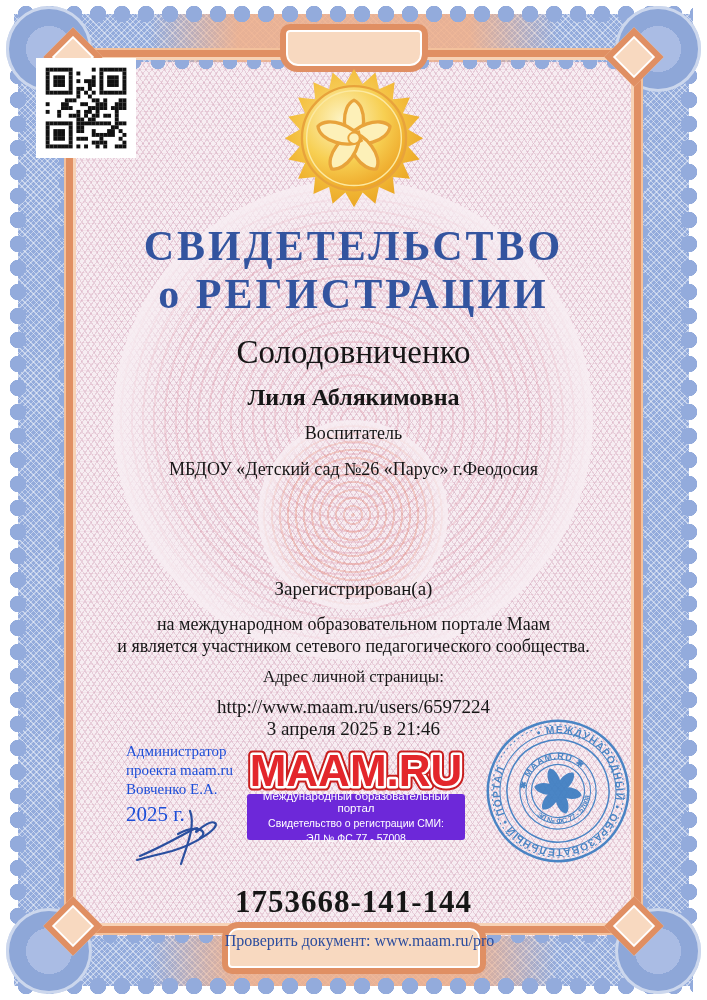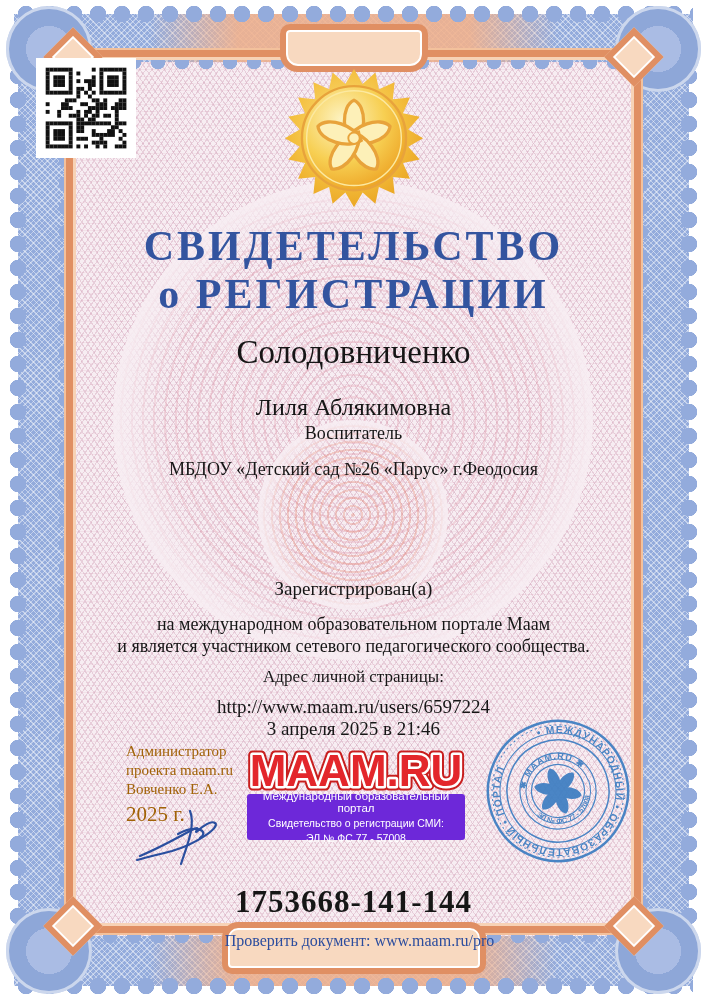--- a/index.html
+++ b/index.html
@@ -66,33 +66,33 @@
   .orn.bl{left:52px;bottom:53px;} .orn.br{right:52px;bottom:53px;}
   .plaque{position:absolute;left:50%;transform:translateX(-50%);
     background:#f8d9c0;border:6px solid #e08f63;box-shadow:inset 0 0 0 2px #fff;}
   .plaque.top{top:24px;width:136px;height:36px;border-radius:10px 10px 18px 18px;}
   .plaque.bottom{bottom:26px;width:252px;height:40px;border-radius:16px 16px 10px 10px;}
   
   .ctext{position:absolute;left:0;right:0;text-align:center;color:#161616;}
   .title{font-weight:bold;color:#33549f;font-size:42px;letter-spacing:3px;}
   .t1{top:222px;} .t2{top:270px;}
   .name{top:334px;font-size:33px;}
-  .patro{top:394px;font-size:24px;}
+  .patro{top:384px;font-size:24px;font-weight:bold;}
   .pos{top:423px;font-size:18px;}
   .org{top:459px;font-size:18px;}
   .reghead{top:578px;font-size:19px;}
   .regl1{top:614px;font-size:18px;}
   .regl2{top:636px;font-size:18px;}
   .addr{top:667px;font-size:17px;}
   .url{top:696px;font-size:19px;}
   .dt{top:718px;font-size:19px;}
   .num{top:884px;font-size:31px;font-weight:bold;letter-spacing:1px;}
   .verify{top:932px;font-size:16px;color:#2c4d9e;z-index:12;padding-left:12px;}
   
-  .admin{position:absolute;left:126px;top:742px;width:118px;font-size:15px;line-height:1.25;color:#a16207;}
+  .admin{position:absolute;left:126px;top:742px;width:118px;font-size:15px;line-height:1.25;color:#1d4ed8;}
   .admin .year{font-size:21px;margin-top:3px;}
   .sig{position:absolute;left:134px;top:806px;z-index:11;}
   .logo-svg{position:absolute;left:246px;top:744px;z-index:11;}
   .redbox{position:absolute;left:247px;top:794px;width:218px;height:46px;background:#6d28d9;
     border-radius:3px;color:#fff;text-align:center;font-family:"Liberation Sans",sans-serif;
     display:flex;flex-direction:column;justify-content:center;gap:3px;z-index:11;}
   .redbox .l1{font-size:11.5px;} .redbox .l2{font-size:10.5px;} .redbox .l3{font-size:10.5px;}
   .stamp{position:absolute;left:483px;top:716px;z-index:11;opacity:.93;}
   .qr{position:absolute;left:36px;top:58px;width:96px;height:96px;background:#fff;padding:2px;z-index:10;}
   .medal{position:absolute;left:283px;top:66px;z-index:9;}

